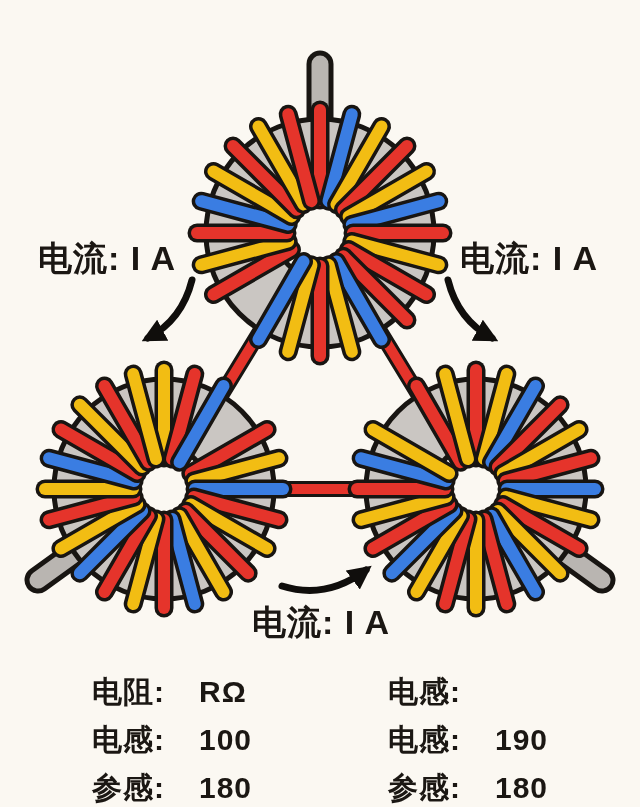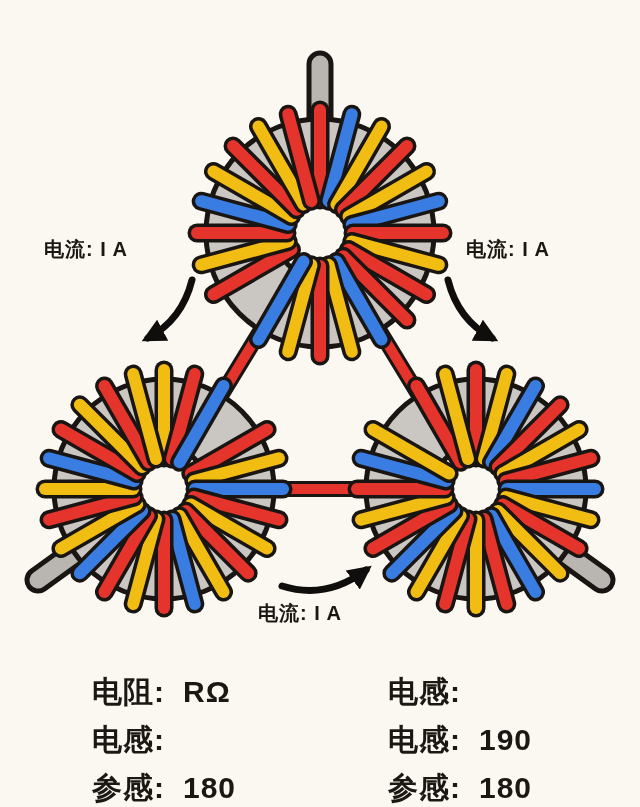--- a/index.html
+++ b/index.html
@@ -2,31 +2,31 @@
 <html><head>
 <meta charset="utf-8">
 <style>
   html,body{margin:0;padding:0;background:#fbf8f2;}
   .stage{
     position:relative;width:640px;height:807px;background:#fbf8f2;
     overflow:hidden;font-family:"Liberation Sans",sans-serif;
   }
   #diagram{position:absolute;left:0;top:0;}
   .cur-label{
-    position:absolute;font-weight:bold;font-size:20px;color:#1b1713;
-    white-space:nowrap;letter-spacing:1px;margin-left:6px;
+    position:absolute;font-weight:bold;font-size:34px;color:#1b1713;
+    white-space:nowrap;letter-spacing:1px;
   }
   #lbl-left{left:38px;top:236px;}
   #lbl-right{left:460px;top:236px;}
   #lbl-bottom{left:252px;top:600px;}
   .spec-col{position:absolute;display:flex;flex-direction:column;}
   #spec-col-left{left:92px;top:668px;}
   #spec-col-right{left:388px;top:668px;}
   .spec-row{
-    display:flex;align-items:baseline;gap:18px;height:48px;line-height:48px;
+    display:flex;align-items:baseline;gap:34px;height:48px;line-height:48px;
     font-size:30px;font-weight:bold;color:#1b1713;white-space:nowrap;
   }
   .spec-label{letter-spacing:1px;}
   .spec-value{letter-spacing:1px;}
 </style>
 </head>
 <body>
 
 <div class="stage">
   <svg id="diagram" width="640" height="807" viewBox="0 0 640 807">
@@ -356,20 +356,21 @@
   <div class="cur-label" id="lbl-right">电流: I A</div>
   <div class="cur-label" id="lbl-bottom">电流: I A</div>
 
   <div class="spec-col" id="spec-col-left">
       <div class="spec-row">
         <span class="spec-label">电阻:</span>
         <span class="spec-value">RΩ</span>
       </div>
       <div class="spec-row">
         <span class="spec-label">电感:</span>
+        <span class="spec-value">100</span>
       </div>
       <div class="spec-row">
         <span class="spec-label">参感:</span>
         <span class="spec-value">180</span>
       </div>
     </div>
   <div class="spec-col" id="spec-col-right">
       <div class="spec-row">
         <span class="spec-label">电感:</span>
       </div>

